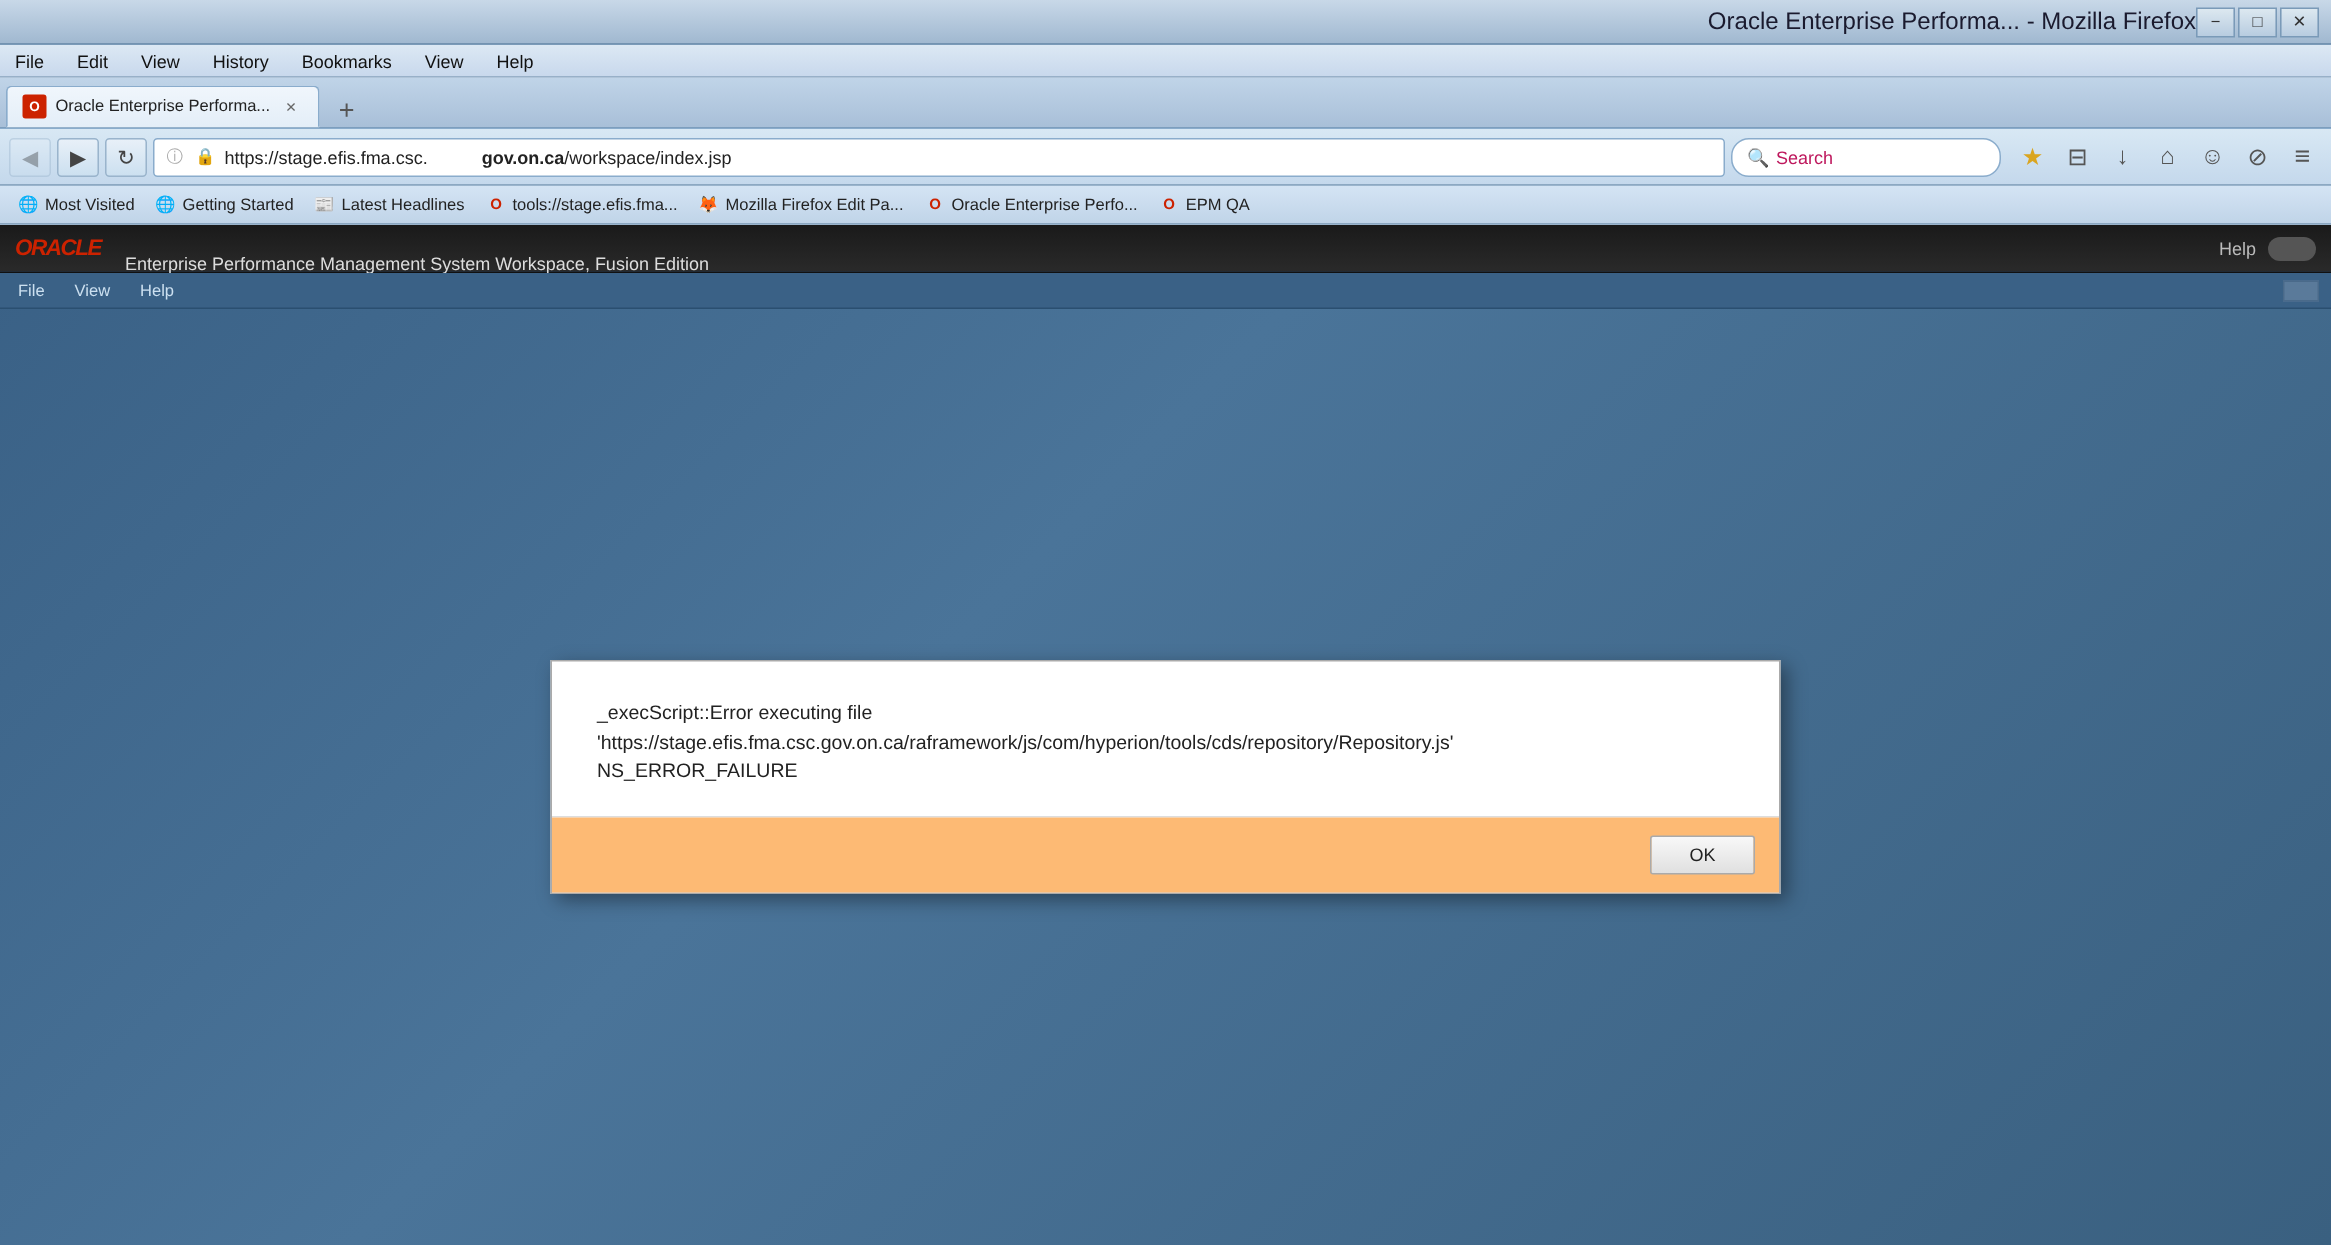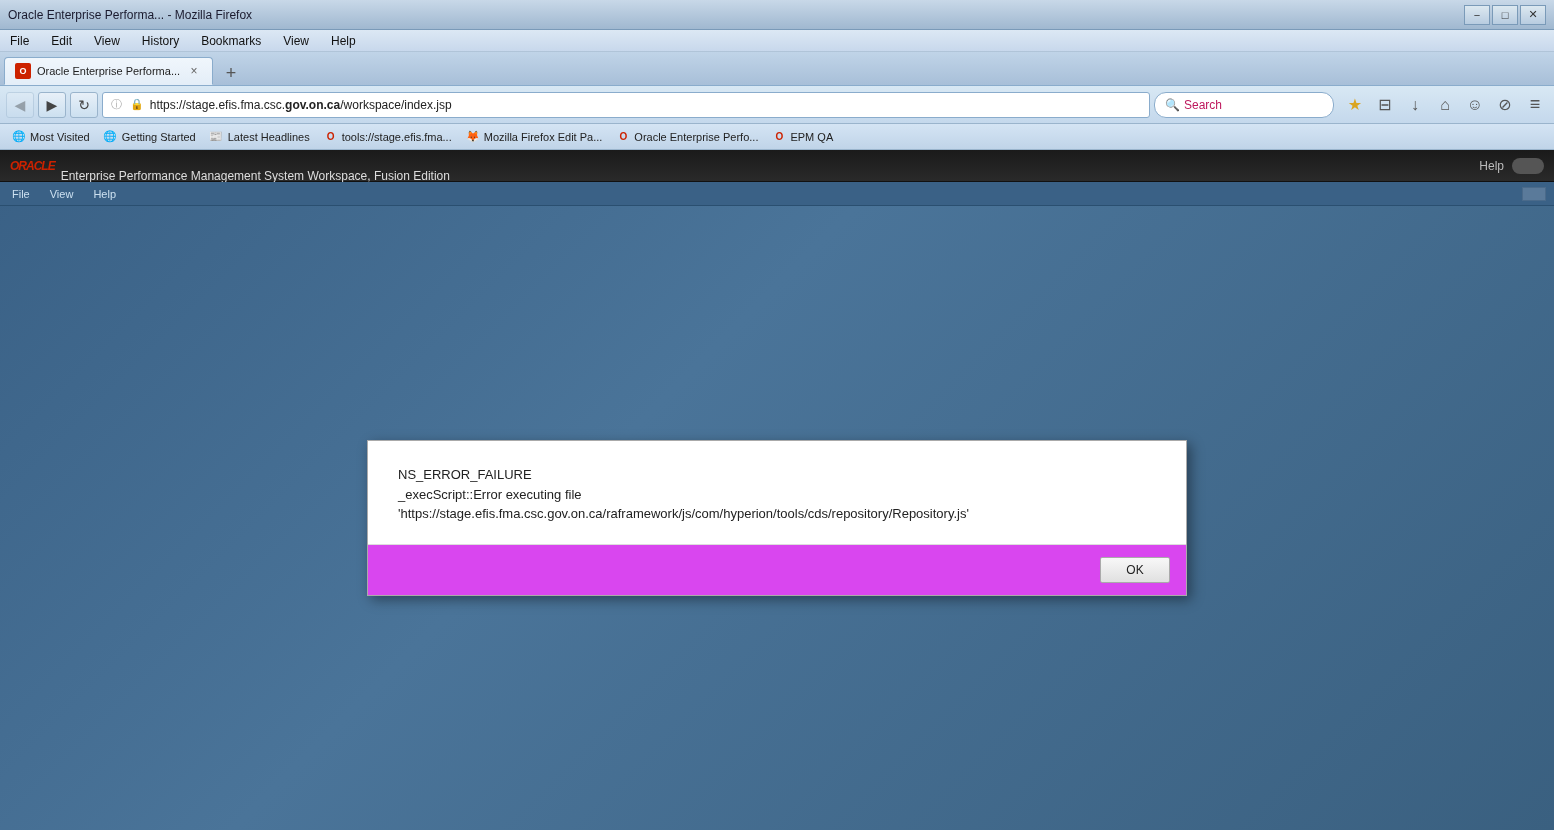--- a/index.html
+++ b/index.html
@@ -9,23 +9,24 @@
     .win-titlebar {
       height: 30px;
       background: linear-gradient(to bottom, #c8d8e8 0%, #a0b8d0 100%);
       display: flex;
       align-items: center;
       padding: 0 8px;
       border-bottom: 1px solid #7a9ab8;
     }
     .win-title {
       flex: 1;
-      font-size: 12px;
+      font-size: 16px;
       color: #1a1a2e;
       font-weight: normal;
+      text-align: right;
     }
     .win-controls {
       display: flex;
       gap: 2px;
     }
     .win-btn {
       width: 26px;
       height: 20px;
       border: 1px solid #7a9ab8;
       background: linear-gradient(to bottom, #dce8f0, #b8cce0);
@@ -166,20 +167,21 @@
       align-items: center;
       gap: 6px;
     }
     .address-text {
       flex: 1;
       font-size: 12px;
       color: #222;
     }
     .address-text .gov {
       font-weight: bold;
+      margin-left: 36px;
     }
     .search-box {
       width: 180px;
       height: 26px;
       border: 1px solid #8aaccc;
       border-radius: 12px;
       background: white;
       padding: 0 10px;
       font-size: 12px;
       color: #888;
@@ -240,24 +242,24 @@
     .oracle-header {
       height: 32px;
       background: linear-gradient(to bottom, #1a1a1a, #2a2a2a);
       display: flex;
       align-items: center;
       padding: 0 10px;
       border-bottom: 1px solid #111;
     }
     .oracle-logo {
       color: #cc2200;
-      font-size: 12px;
+      font-size: 15px;
       font-weight: bold;
       font-style: italic;
-      margin-right: 6px;
+      margin-right: 16px;
       letter-spacing: -1px;
     }
     .oracle-title {
       color: #ddd;
       font-size: 12px;
       flex: 1;
       margin-top: 20px;
     }
     .oracle-help {
       color: #bbb;
@@ -307,21 +309,21 @@
     .dialog-body {
       padding: 24px 30px 20px;
       min-height: 80px;
       font-size: 13px;
       color: #222;
       line-height: 1.5;
       border-bottom: 1px solid #ddd;
     }
     .dialog-footer {
       padding: 12px 16px;
-      background: #d946ef;
+      background: #fdba74;
       display: flex;
       align-items: flex-start;
       justify-content: flex-end;
     }
     .dialog-ok-btn {
       width: 70px;
       height: 26px;
       background: linear-gradient(to bottom, #f8f8f8, #e0e0e0);
       border: 1px solid #aaa;
       cursor: pointer;
@@ -446,22 +448,22 @@
     <span class="app-menu-item">Help</span>
     <span style="flex:1;"></span>
     <div style="width:24px;height:14px;background:#5a7a9a;border:1px solid #4a6a8a;cursor:pointer;"></div>
   </div>
 
   <div style="flex:1; position:relative;">
 
     <div class="dialog-overlay">
       <div class="dialog">
         <div class="dialog-body">
+          <div>_execScript::Error executing file 'https://stage.efis.fma.csc.gov.on.ca/raframework/js/com/hyperion/tools/cds/repository/Repository.js'</div>
           <div>NS_ERROR_FAILURE</div>
-          <div>_execScript::Error executing file 'https://stage.efis.fma.csc.gov.on.ca/raframework/js/com/hyperion/tools/cds/repository/Repository.js'</div>
         </div>
         <div class="dialog-footer">
           <button class="dialog-ok-btn">OK</button>
         </div>
       </div>
     </div>
 
   </div>
 </div>
 

